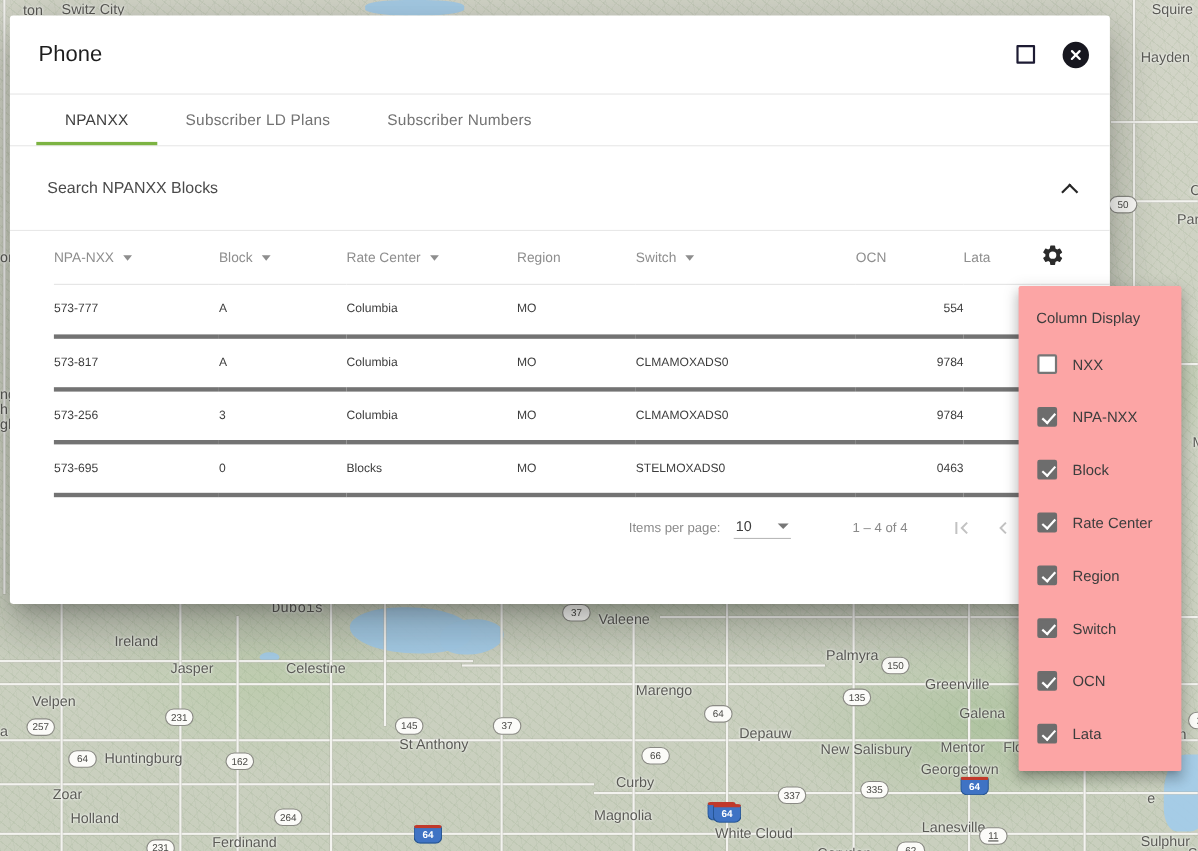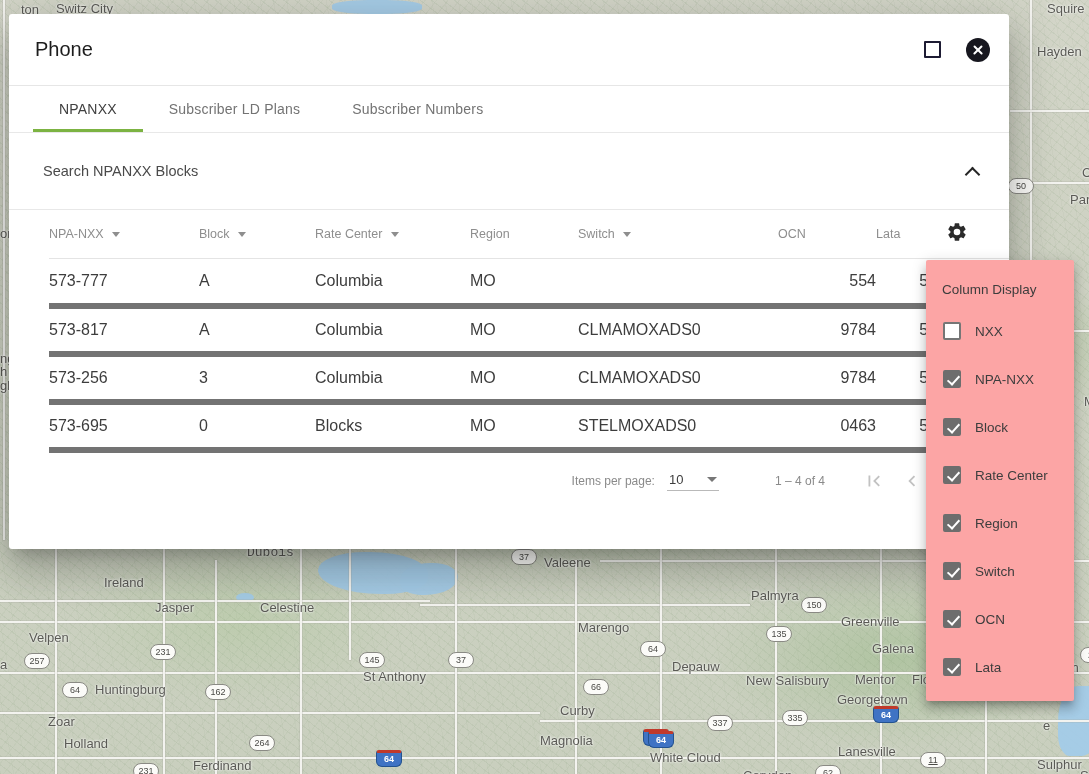--- a/index.html
+++ b/index.html
@@ -202,23 +202,23 @@
     font-size: 12.5px;
     font-weight: 400;
     color: #8e8e8e;
     text-align: left;
     vertical-align: middle;
     border-bottom: 1px solid #e4e4e4;
     white-space: nowrap;
   }
   table.npa-table td {
     height: 48px;
-    font-size: 16px;
+    font-size: 11px;
     color: #3d3d3d;
-    border-bottom: 6px solid #737373;
+    border-bottom: 4px solid #737373;
     vertical-align: middle;
     white-space: nowrap;
   }
   th.num, td.num { text-align: right; }
   th.gear-col { text-align: right; width: 70px; }
   .sort-caret {
     display: inline-block;
     margin-left: 5px;
     width: 0; height: 0;
     border-left: 4.5px solid transparent;
@@ -410,21 +410,21 @@
       <div class="shield" style="left: 766px; top: 626px;">135</div>
       <div class="shield" style="left: 640px; top: 641px;">64</div>
       <div class="shield" style="left: 583px; top: 679px;">66</div>
       <div class="shield" style="left: 62px; top: 682px;">64</div>
       <div class="shield" style="left: 205px; top: 684px;">162</div>
       <div class="shield" style="left: 707px; top: 715px;">337</div>
       <div class="shield" style="left: 782px; top: 710px;">335</div>
       <div class="shield" style="left: 249px; top: 735px;">264</div>
       <div class="shield" style="left: 133px; top: 763px;">231</div>
       <div class="shield" style="left: 815px; top: 765px;">62</div>
-      <div class="shield" style="left: 920px; top: 752px; text-decoration: underline;">11</div>
+      <div class="shield" style="left: 890px; top: 752px; text-decoration: underline;">11</div>
       <div class="shield" style="left: 1080px; top: 647px;">26</div>
       <div class="shield interstate" style="left: 643px; top: 729px;">64</div>
       <div class="shield interstate" style="left: 873px; top: 706px;">64</div>
       <div class="shield interstate" style="left: 376px; top: 750px;">64</div>
       <div class="shield interstate" style="left: 648px; top: 731px;">64</div>
     </div>
 </div>
 
 <div id="phone-dialog">
 

